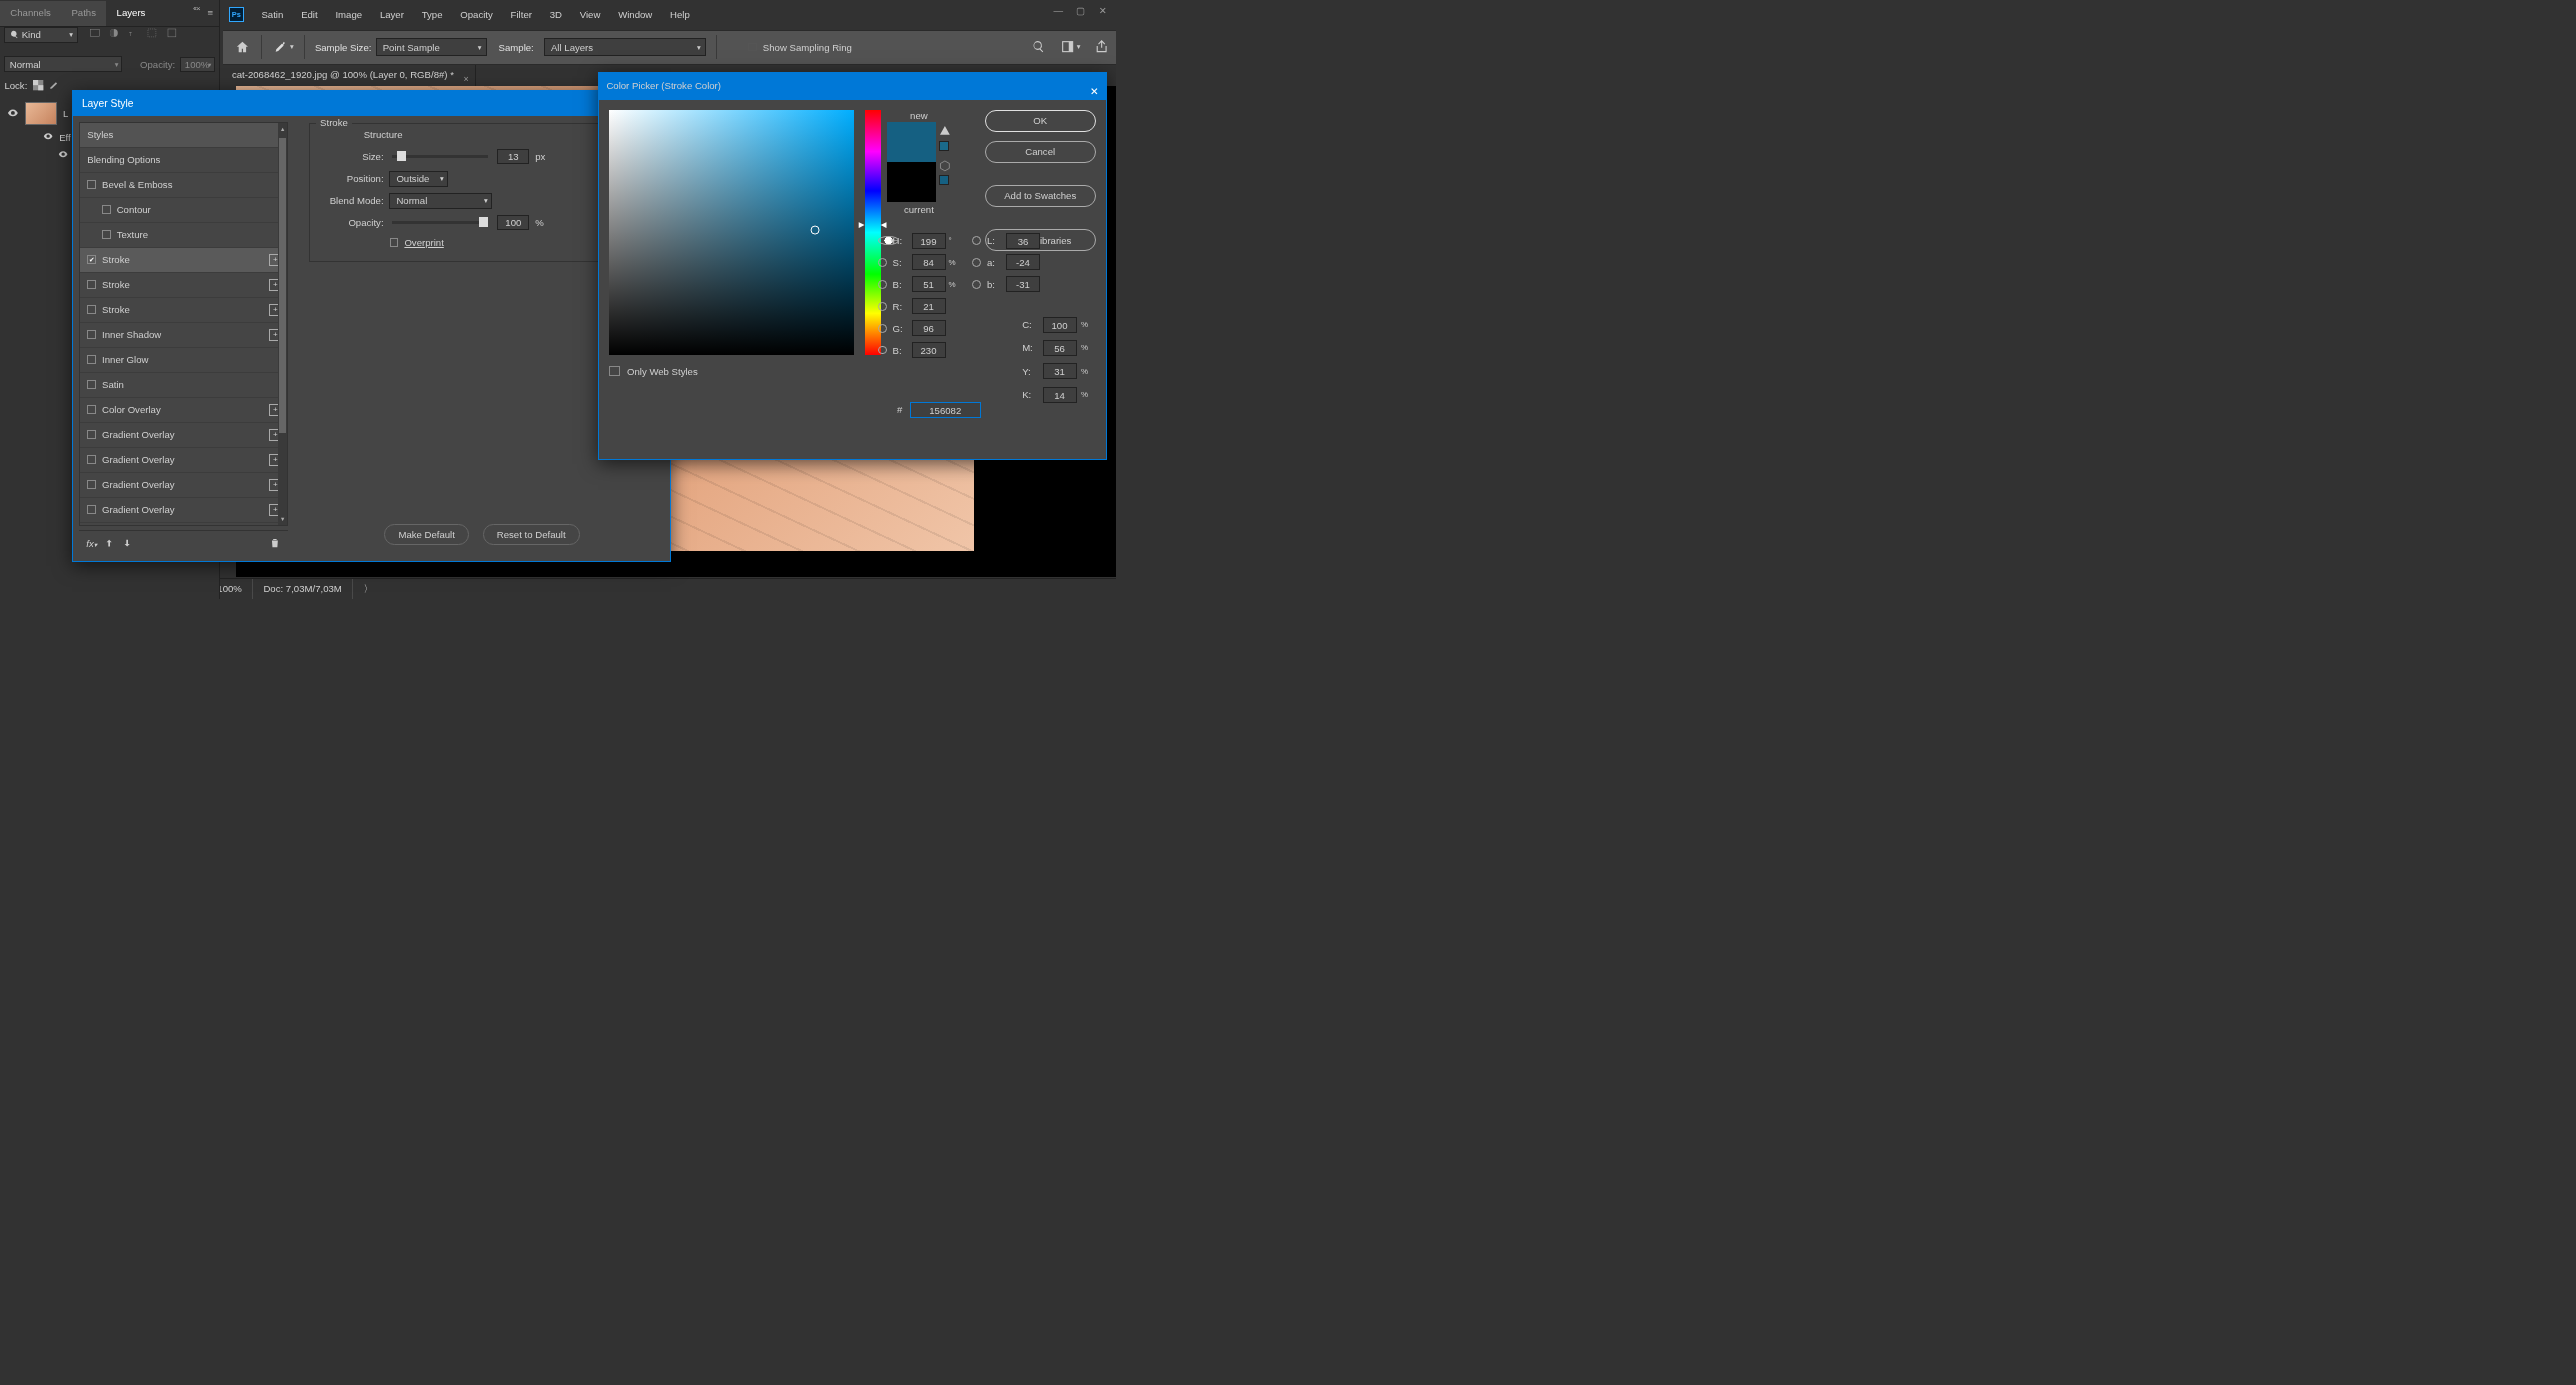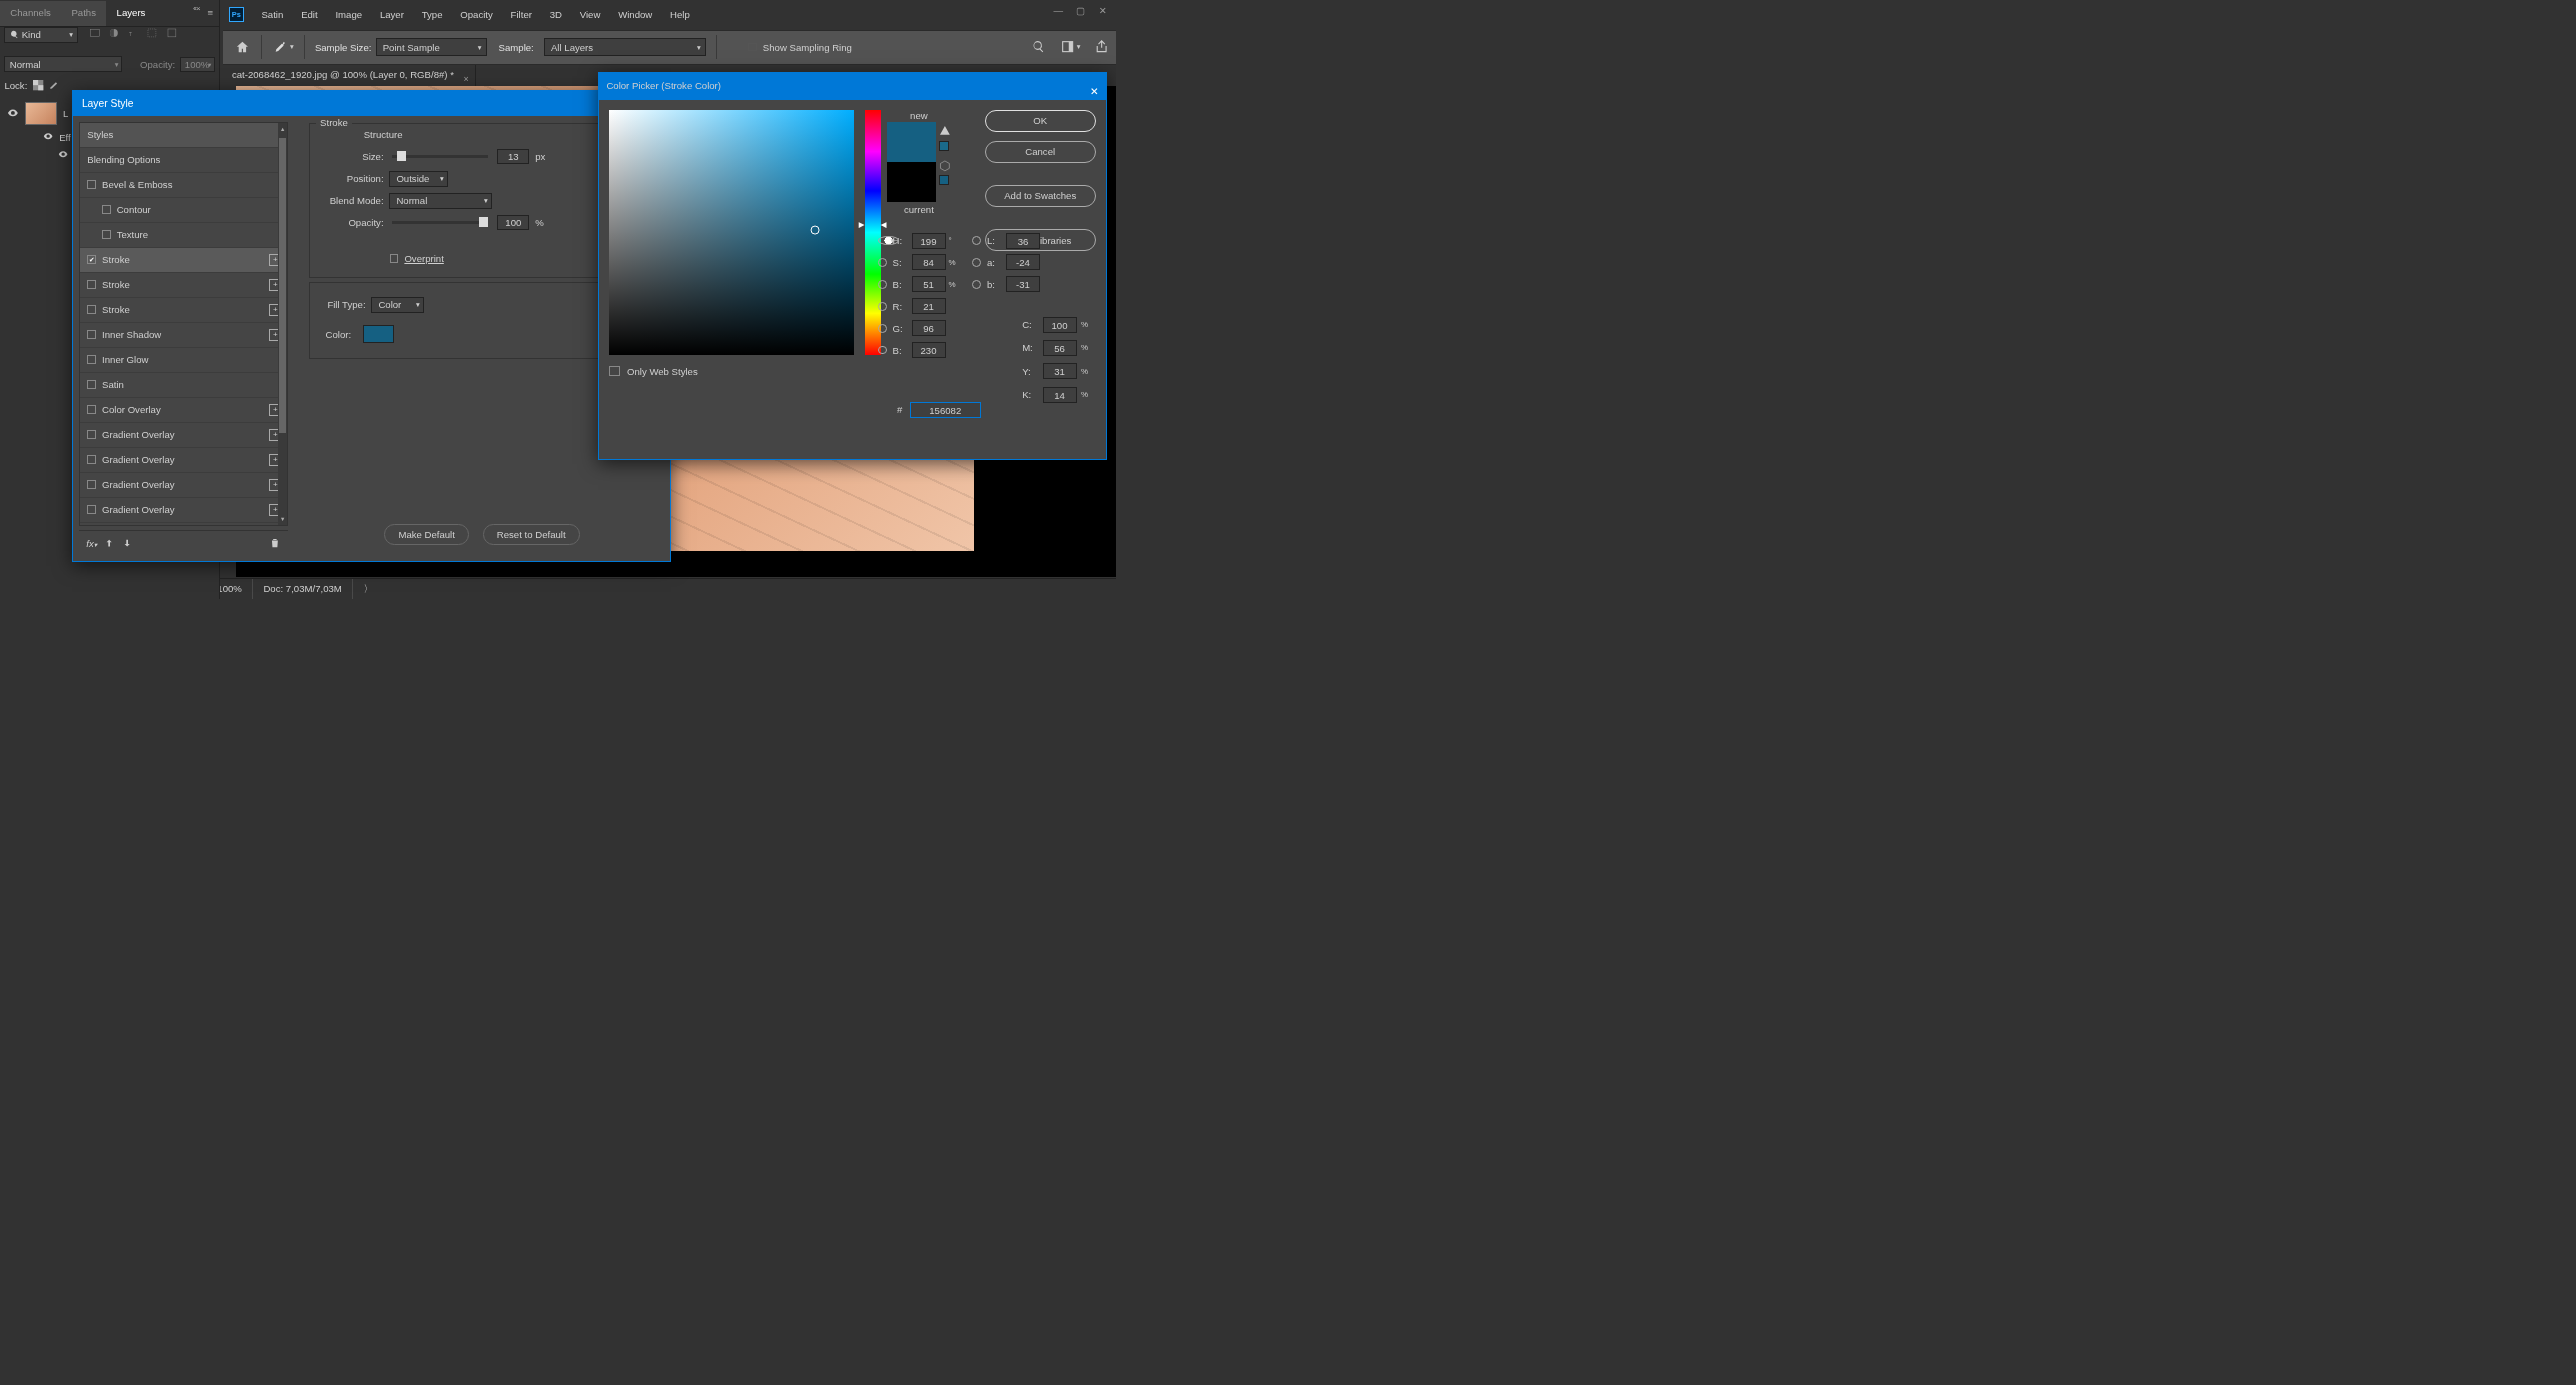--- a/index.html
+++ b/index.html
@@ -80,21 +80,21 @@
 .ls-content{ flex:1; position:relative;}
 .ls-section{ border:0.7px solid #333; margin:7.4px 14.8px; padding:10.3px 11.8px 13.3px; }
 .ls-legend{ position:relative; top:-17.7px; left:-5.9px; background:#454545; padding:0 4.4px; display:inline-block;}
 .form-row{ display:flex; align-items:center; height:22px; gap:5.9px;}
 .form-row .lbl{ width:62px; text-align:right;}
 .slider{ flex:0 0 96px; height:3px; background:#333; position:relative; margin:0 3px;}
 .slider .knob{ position:absolute; top:-4.4px; width:8.9px; height:10.3px; background:#ddd; }
 .numbox{ width:32px; height:14.8px; background:#3f3f3f; border:0.7px solid #222; text-align:center; line-height:14.8px;}
 .sel{ height:16px; background:#3f3f3f; border:0.7px solid #222; padding:0 13.3px 0 5.9px; position:relative; display:flex; align-items:center;}
 .sel::after{content:"▾"; position:absolute; right:3.7px; font-size:7.4px;}
-.overprint-row{ display:flex; align-items:center; gap:5.9px; padding-left:68px; margin-top:19px;text-decoration:underline;}
+.overprint-row{ display:flex; align-items:center; gap:5.9px; padding-left:68px; margin-top:3px;text-decoration:underline;}
 .overprint-row .chk{width:8.9px;height:8.9px;border:0.7px solid #888;}
 .ls-section2{ border:0.7px solid #333; margin:-3px 14.8px 7.4px; padding:10.3px 11.8px 13.3px;}
 .color-swatch{ width:31px; height:17.7px; border:0.7px solid #222; margin-left:5.9px;}
 .ls-buttons2{ position:absolute; bottom:16px; left:0; right:0; display:flex; gap:13.3px; justify-content:center;}
 .btn{ height:20.7px; padding:0 13.3px; background:#454545; border:0.7px solid #666; border-radius:10.3px; display:flex; align-items:center;}
 
 .cp-dialog{ position:absolute; top:72px; left:598px; width:509px; height:388px; background:#454545; border:0.7px solid #0078d7; box-shadow:0 4.4px 17.7px rgba(0,0,0,0.6);}
 .cp-title{ background:#0078d7; height:26.6px; line-height:26.6px; padding-left:7.4px; color:#fff; font-size:10.3px; position:relative;}
 .cp-close{ position:absolute; right:7.4px; top:5.9px; color:#fff; font-size:10.3px;}
 .cp-body{ padding:10.3px; display:flex; gap:10.3px; position:relative; height:calc(100% - 26.6px);}
@@ -411,32 +411,20 @@
               <div class="knob" style="left:87px"></div>
             </div>
           <div class="numbox">100</div>
           <span>%</span>
         </div>
         <div class="overprint-row">
           <div class="chk"></div>
           <span>Overprint</span>
         </div>
       </div>
-      <div class="ls-section2">
-        <div class="form-row">
-          <span class="lbl" style="width:44px">Fill Type:</span>
-          <div class="sel small" style="width:53px">
-              <span>Color</span>
-            </div>
-        </div>
-        <div class="form-row" style="margin-top:7.4px">
-          <span class="lbl" style="width:29.5px">Color:</span>
-          <div class="color-swatch" style="background:#156082"></div>
-        </div>
-      </div>
       <div class="ls-buttons2">
         <div class="btn">
             <span>Make Default</span>
           </div>
         <div class="btn">
             <span>Reset to Default</span>
           </div>
       </div>
     </div>
   </div>

